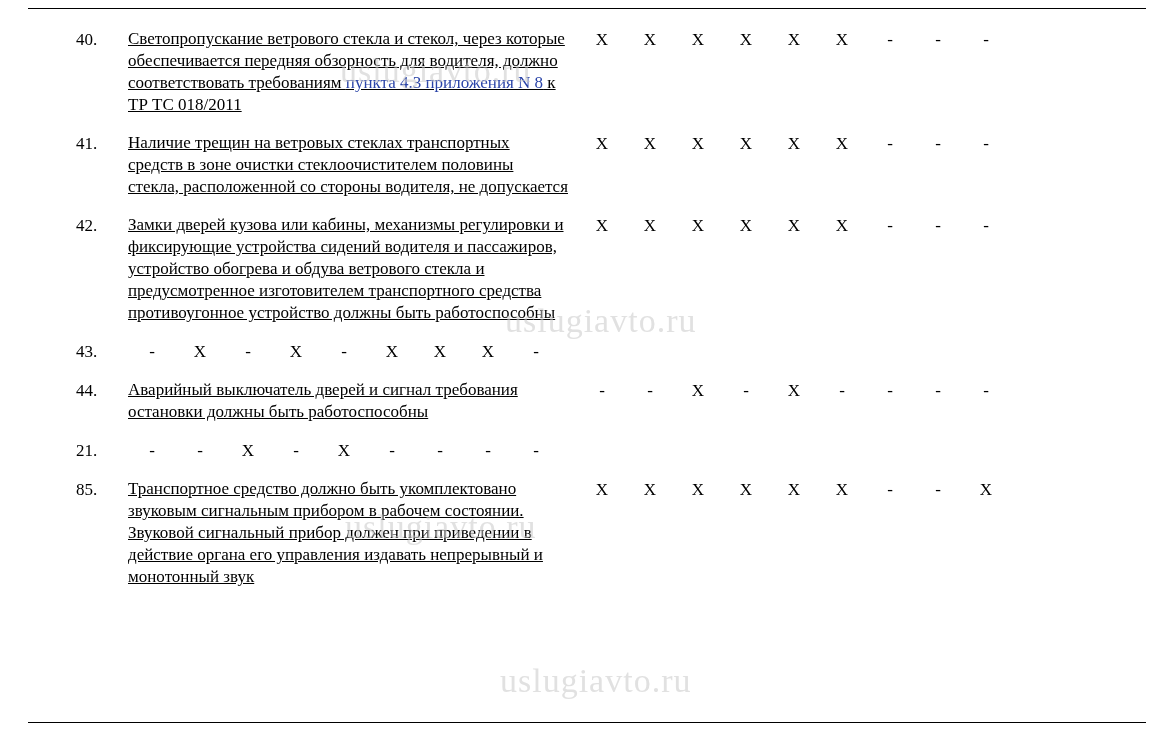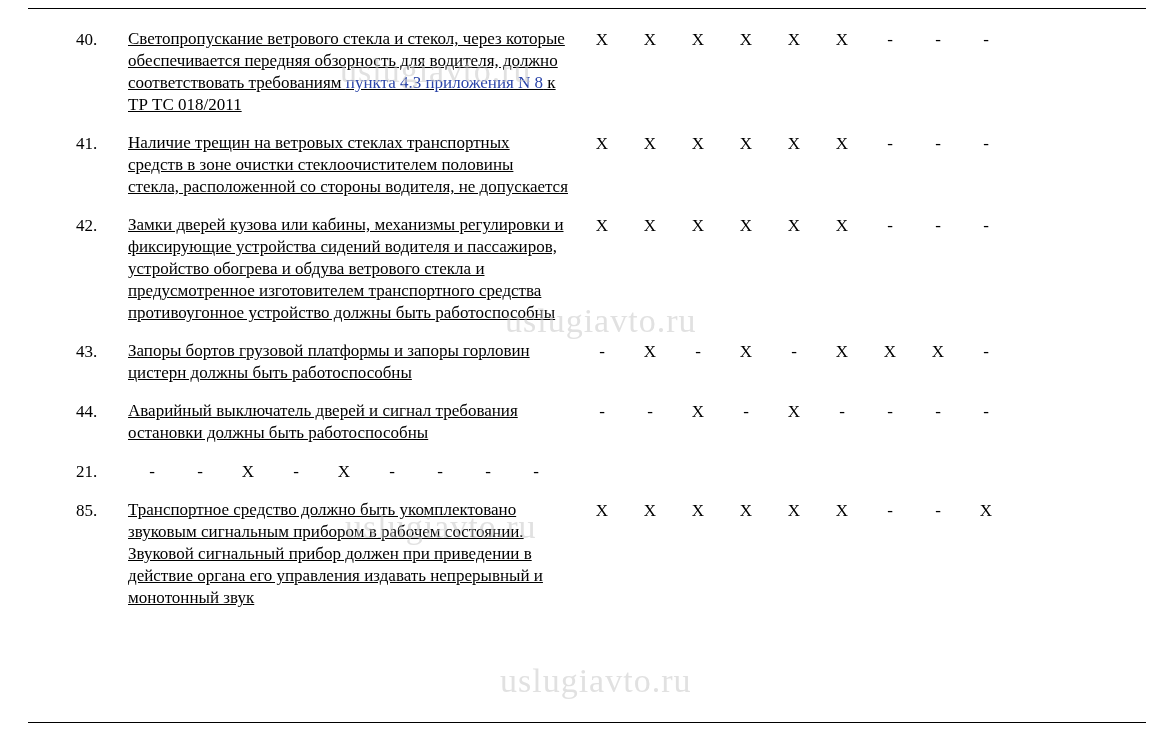--- a/index.html
+++ b/index.html
@@ -161,21 +161,20 @@
         <div class="mark">X</div>
         <div class="mark">X</div>
         <div class="mark">-</div>
         <div class="mark">-</div>
         <div class="mark">-</div>
       </div>
     </div>
 
     <div class="row">
       <div class="num">43.</div>
-      <div class="desc">Запоры бортов грузовой платформы и запоры горловин цистерн должны быть работоспособны</div>
       <div class="marks">
         <div class="mark">-</div>
         <div class="mark">X</div>
         <div class="mark">-</div>
         <div class="mark">X</div>
         <div class="mark">-</div>
         <div class="mark">X</div>
         <div class="mark">X</div>
         <div class="mark">X</div>
         <div class="mark">-</div>

